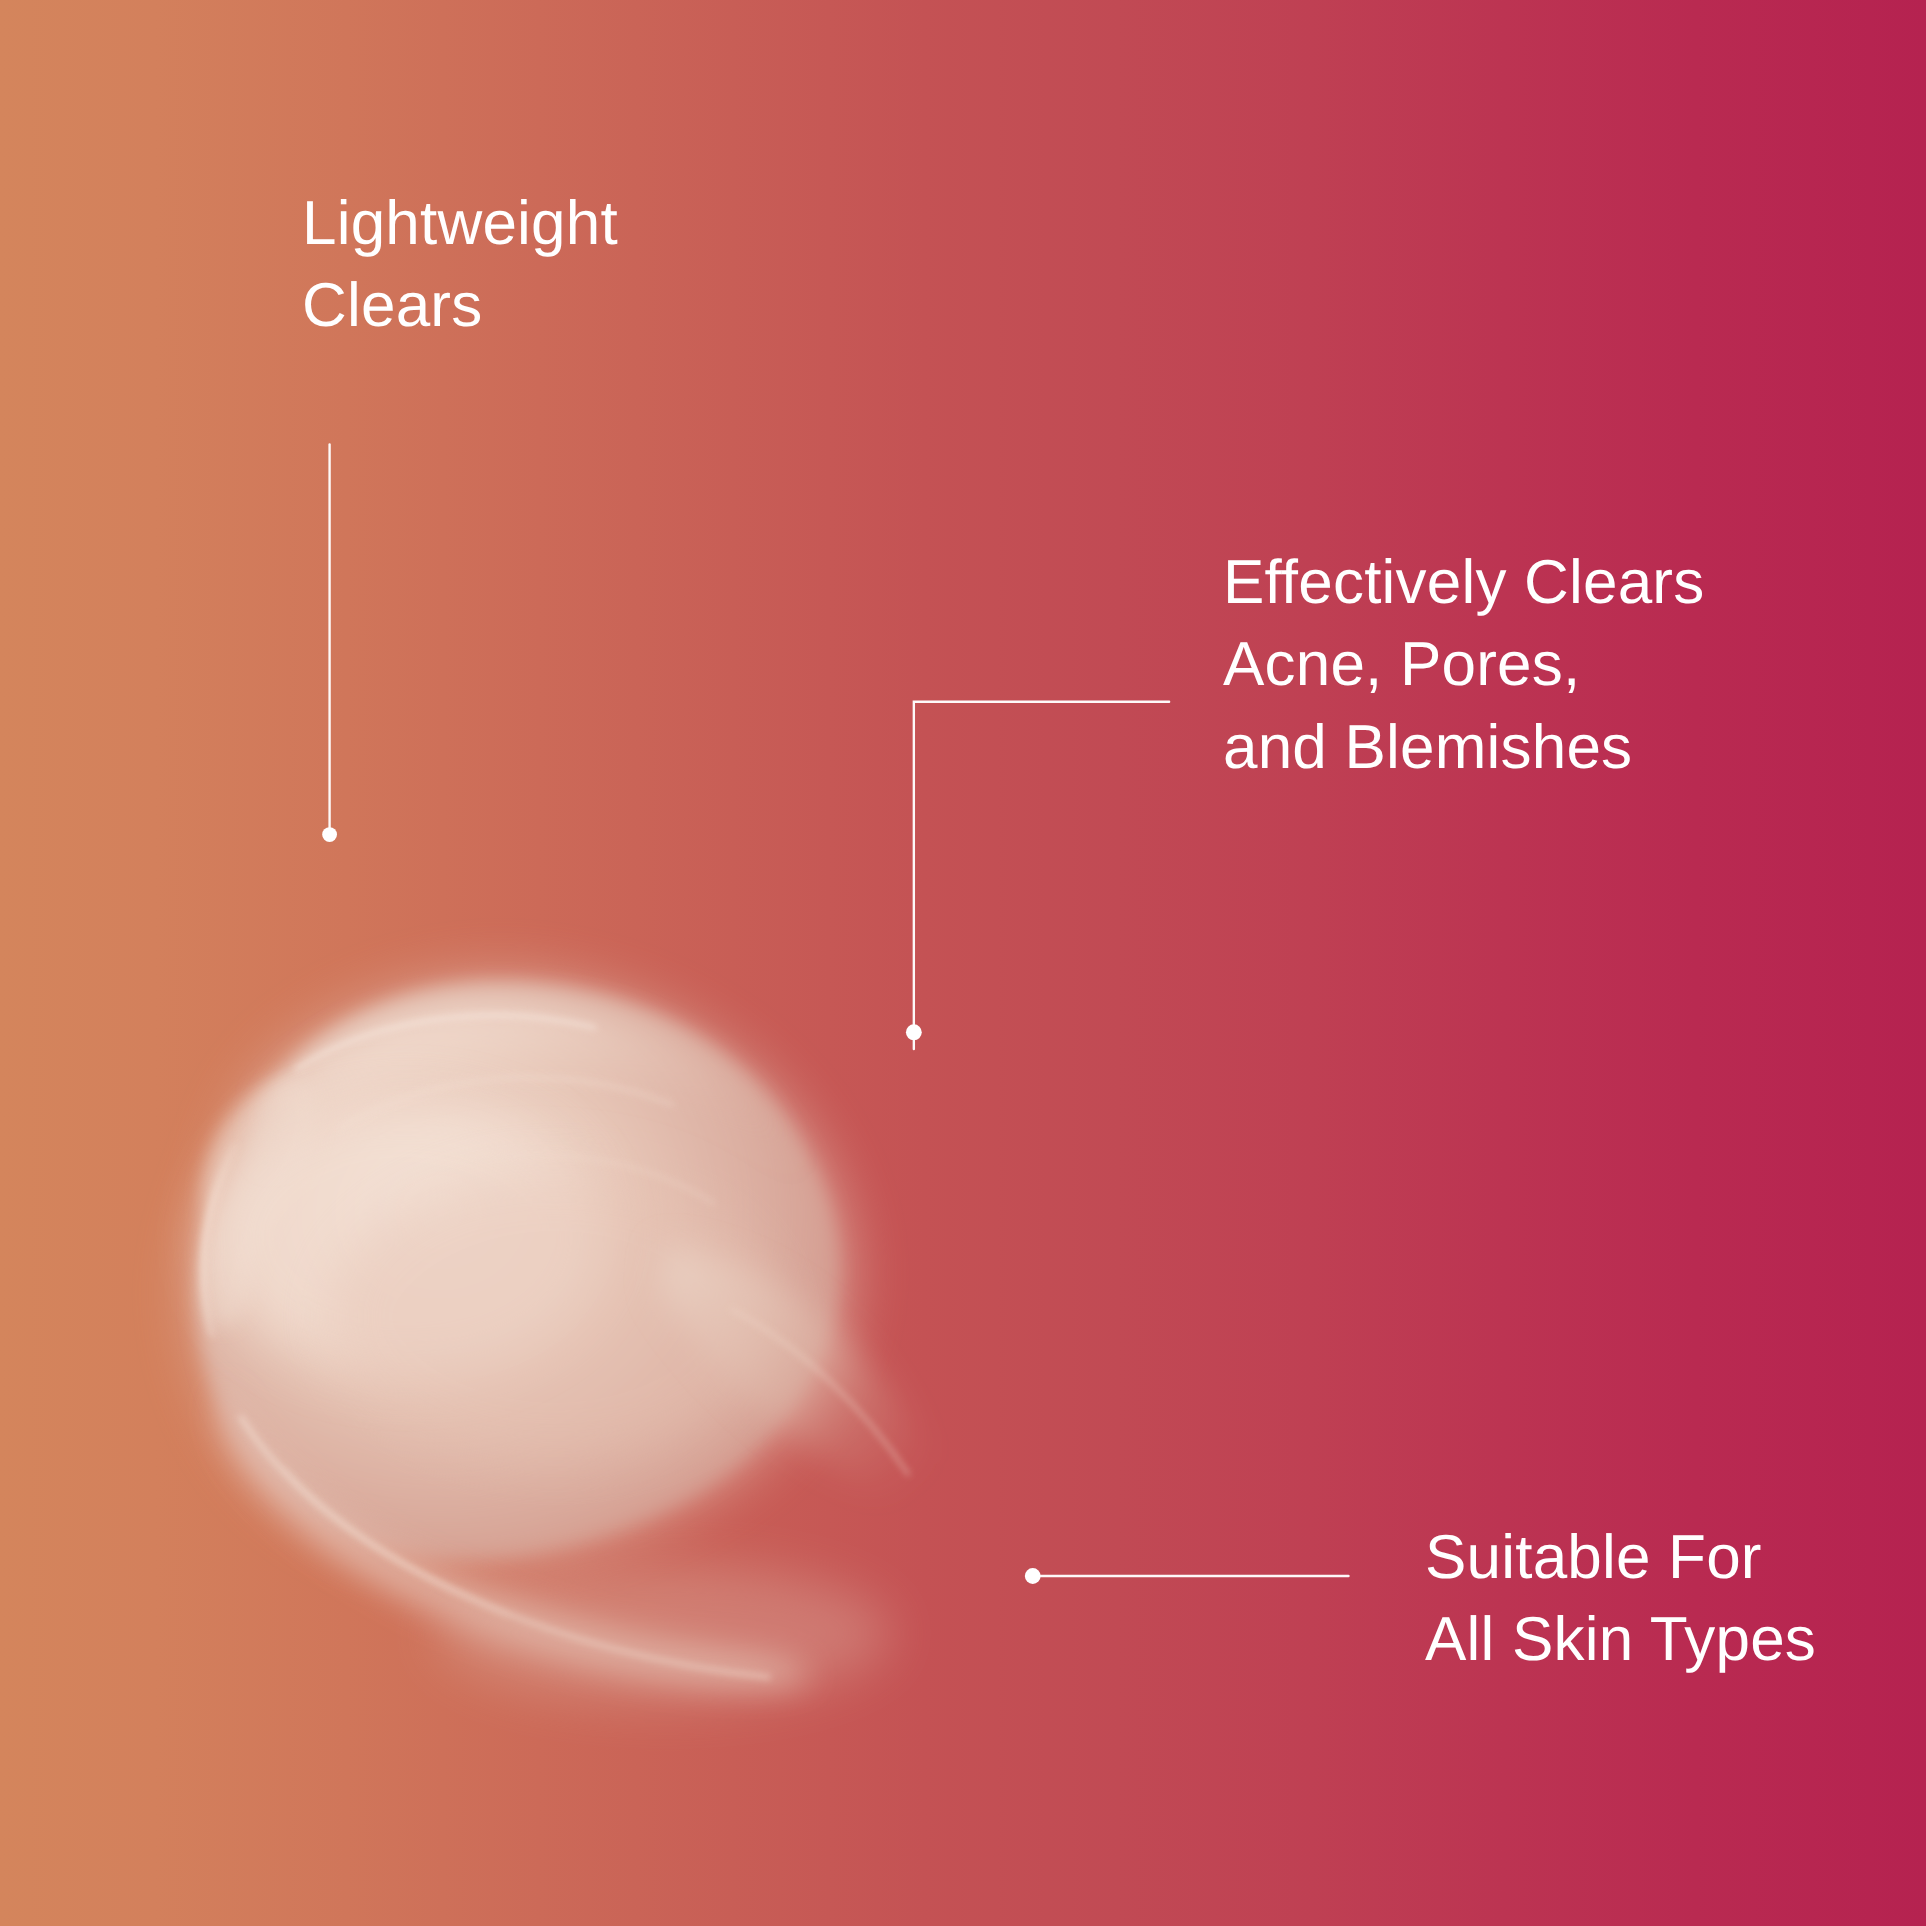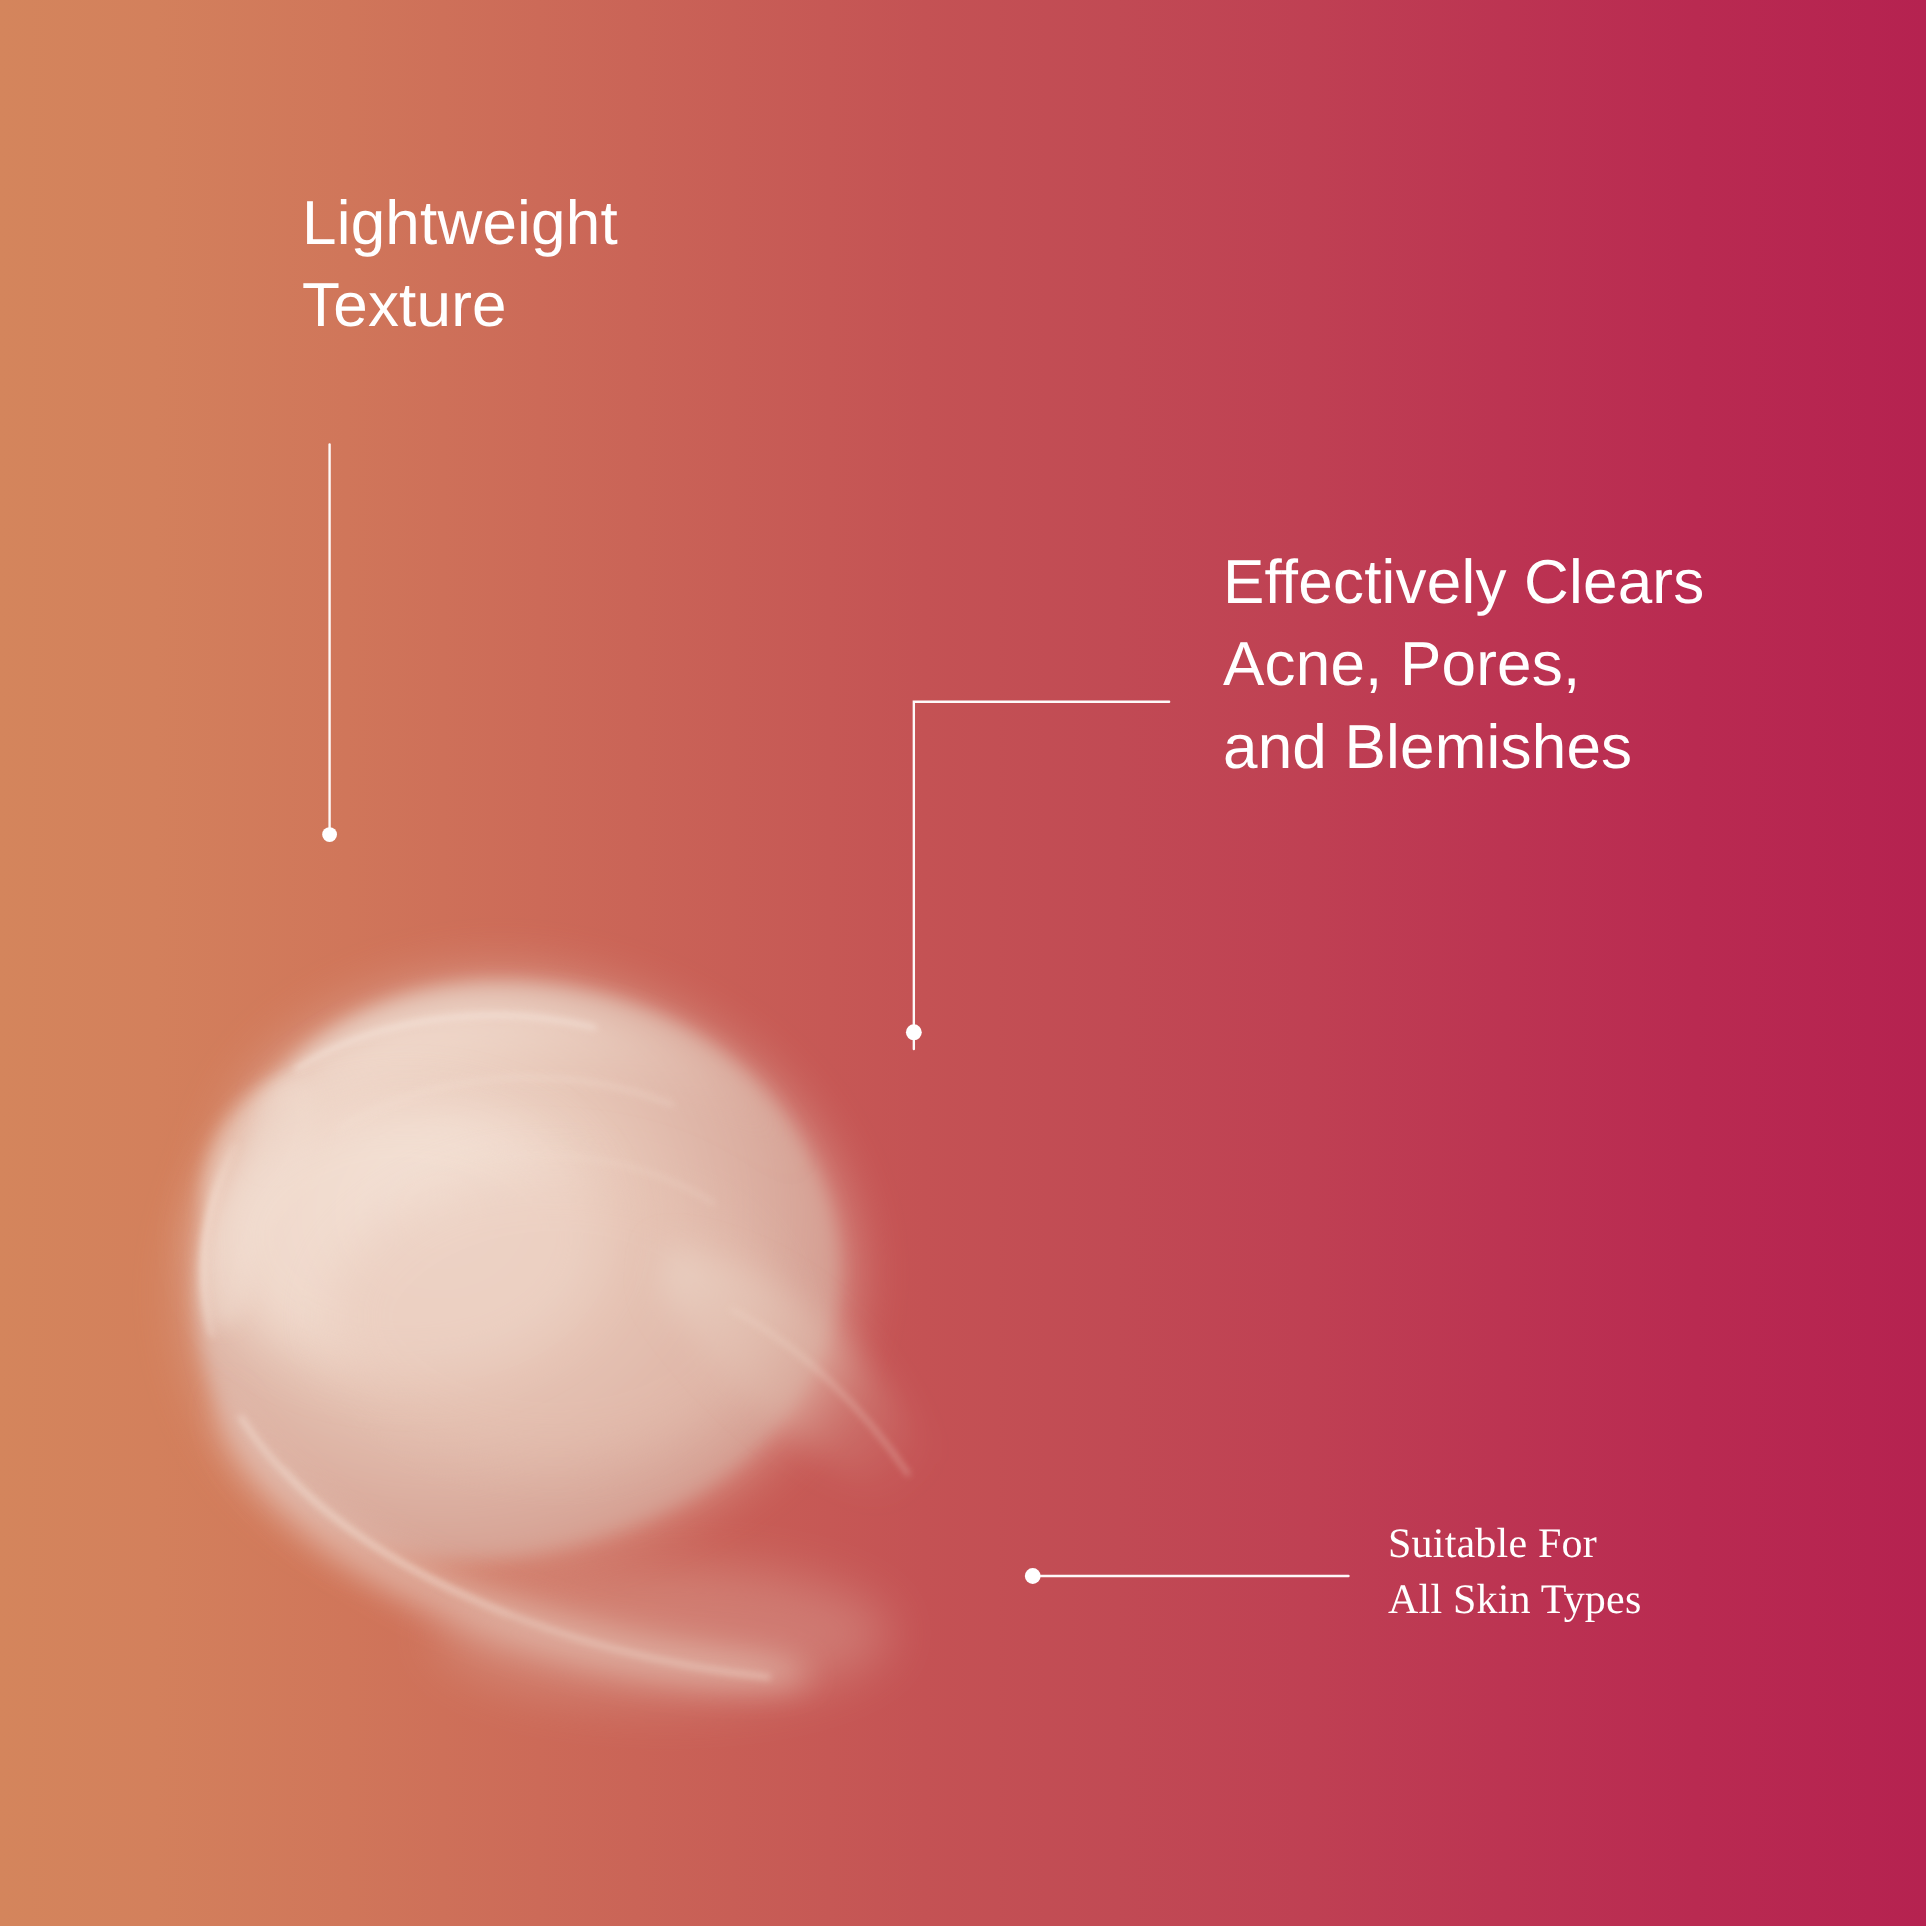--- a/index.html
+++ b/index.html
@@ -61,25 +61,24 @@
     line-height: 1.33;
   }
   #label-clears {
     left: 1223px;
     top: 530px;
     font-size: 62px;
     line-height: 1.33;
     margin-top: 12px;
   }
   #label-suitable {
-    left: 1388px;
+    left: 1425px;
     top: 1517px;
-    font-size: 42px;
+    font-size: 62px;
     line-height: 1.33;
-    font-family: Liberation Serif, serif;
   }
 </style>
 </head>
 <body>
 
 <div id="root">
 
   <div id="swatch">
     <svg viewBox="0 0 930 780" xmlns="http://www.w3.org/2000/svg">
       <defs>
@@ -172,21 +171,21 @@
   </div>
 
   <div class="conn" style="left:1010px; top:1554px;">
     <svg width="376" height="46" viewBox="0 0 380 46" xmlns="http://www.w3.org/2000/svg">
       <line x1="24" y1="22" x2="342" y2="22" stroke="#ffffff" stroke-width="2.6" stroke-linecap="round" opacity="0.97"></line>
       <circle cx="23" cy="22" r="8" fill="#ffffff"></circle>
     </svg>
   </div>
 
   <div class="label" id="label-lightweight">Lightweight
-Texture</div>
+Clears</div>
 
   <div class="label" id="label-clears">Effectively Clears
 Acne, Pores,
 and Blemishes</div>
 
   <div class="label" id="label-suitable">Suitable For
 All Skin Types</div>
 
 </div>
 

